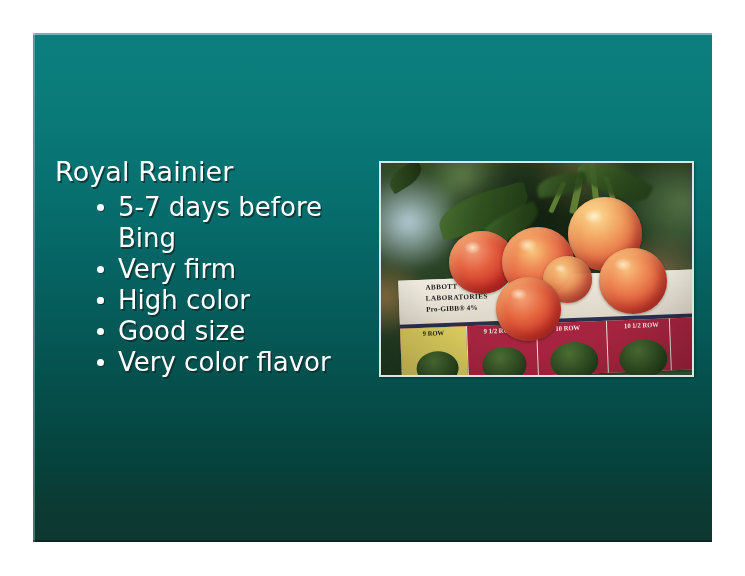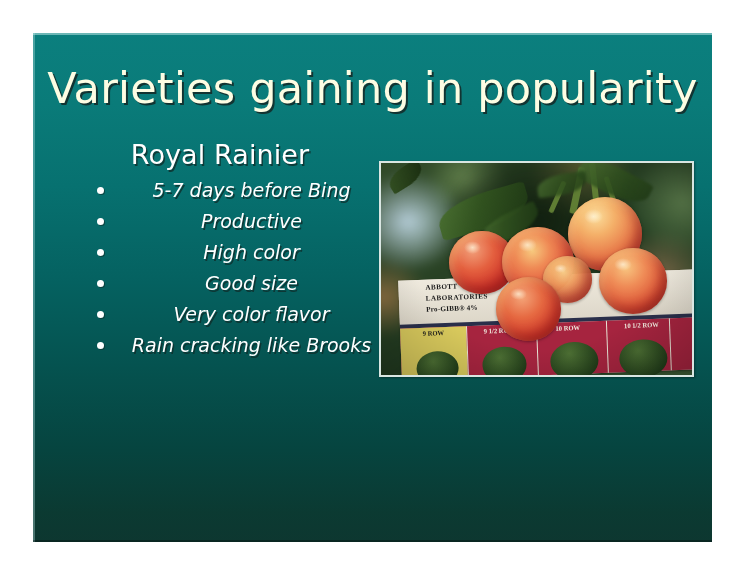--- a/index.html
+++ b/index.html
@@ -67,46 +67,44 @@
     color: #fdfde3;
     text-shadow: 2px 2px 0px rgba(20,40,38,.85);
     white-space: nowrap;
     letter-spacing: .2px;
   }
 
   
   #body-col {
     position: absolute;
     left: 22px;
-    top: 105px;
+    top: 122px;
     width: 330px;
-    text-align: center;
   }
   #subhead {
     font-size: 27px;
     line-height: 34px;
     color: #ffffff;
     text-shadow: 1.5px 1.5px 0px rgba(15,45,42,.8);
     margin: 0 0 3px 0;
     letter-spacing: .1px;
   }
   ul#bullets {
     list-style: none;
     margin: 0;
     padding: 0 0 0 40px;
   }
   ul#bullets li {
     position: relative;
-    font-size: 19px;
+    font-size: 26px;
     line-height: 30.5px;
     color: #ffffff;
     text-shadow: 1.5px 1.5px 0px rgba(15,45,42,.8);
     padding-left: 23px;
     margin: 0 0 0.5px 0;
-    font-style: italic;
   }
   ul#bullets li .bullet-dot {
     position: absolute;
     left: 2px;
     top: 12px;
     width: 7px;
     height: 7px;
     border-radius: 50%;
     background: #ffffff;
     box-shadow: 1px 1px 0px rgba(15,45,42,.6);
@@ -274,48 +272,46 @@
 <body>
 
 <div id="slide-canvas">
 
   <div id="slide">
 
     <div id="slide-edge-top"></div>
     <div id="slide-edge-left"></div>
     <div id="slide-edge-bottom"></div>
 
-    <div id="title">Varieties gaining in popularity</div>
 
     <div id="body-col">
       <div id="subhead">Royal Rainier</div>
       <ul id="bullets">
         <li>
           <span class="bullet-dot"></span>
           <span class="bullet-text">5-7 days before Bing</span>
         </li>
         <li>
           <span class="bullet-dot"></span>
-          <span class="bullet-text">Productive</span>
+          <span class="bullet-text">Very firm</span>
+        </li>
+        <li>
+          <span class="bullet-dot"></span>
         </li>
         <li>
           <span class="bullet-dot"></span>
           <span class="bullet-text">High color</span>
         </li>
         <li>
           <span class="bullet-dot"></span>
           <span class="bullet-text">Good size</span>
         </li>
         <li>
           <span class="bullet-dot"></span>
           <span class="bullet-text">Very color flavor</span>
-        </li>
-        <li>
-          <span class="bullet-dot"></span>
-          <span class="bullet-text">Rain cracking like Brooks</span>
         </li>
       </ul>
     </div>
 
     <div id="photo-frame">
       <div id="photo">
 
         <div class="ph-layer" id="ph-bg"></div>
         <div class="ph-layer" id="ph-darkmass"></div>
 

